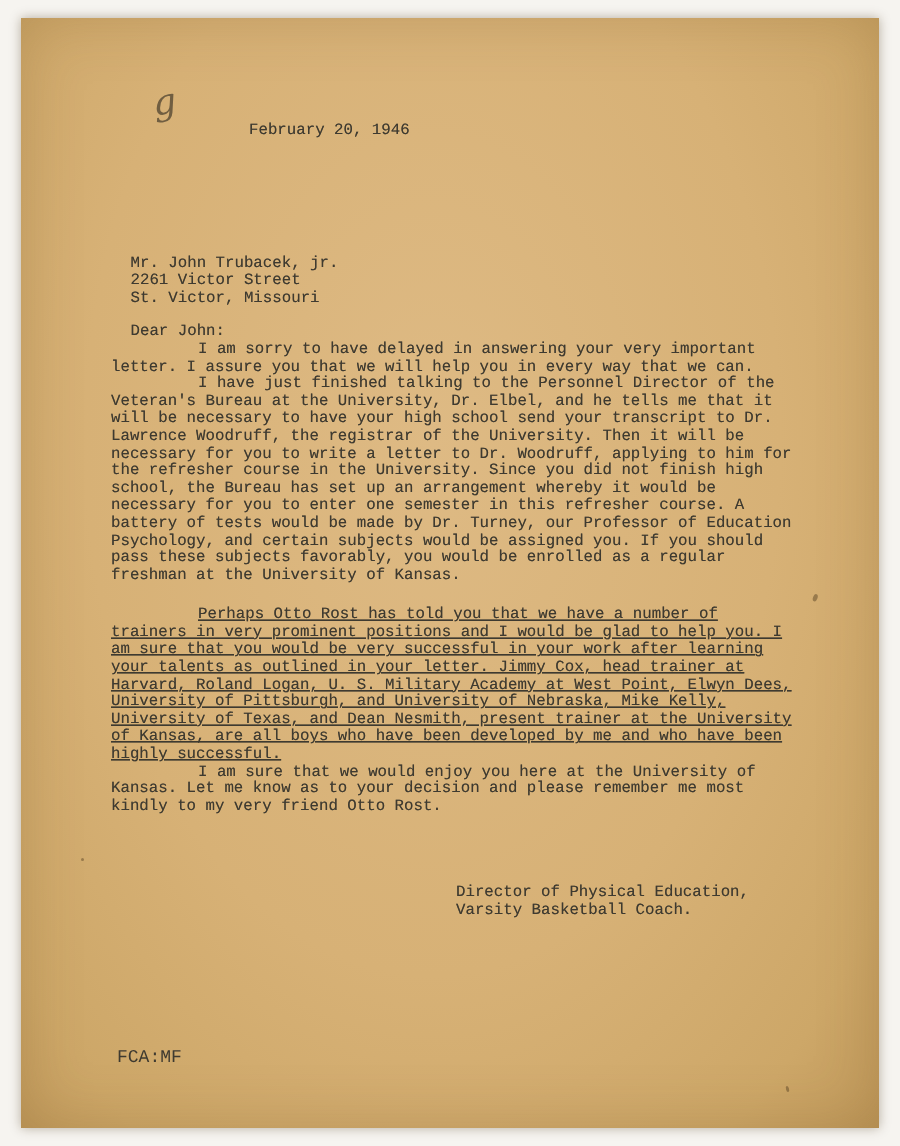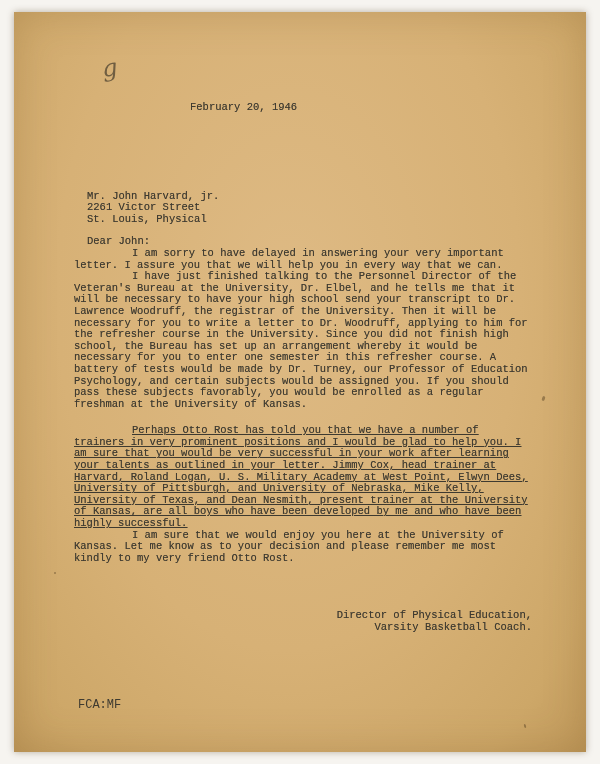--- a/index.html
+++ b/index.html
@@ -27,22 +27,22 @@
     position: absolute;
     left: 60px;
     top: 0;
     width: 458px;
     color: #3e3a30;
     font-size: 10.5px;
     line-height: 11.6px;
     text-shadow: 0 0 0.4px rgba(62,58,48,0.6);
   }
   .date-line {
-    padding-top: 90px;
-    margin-left: 116px;
+    padding-top: 70px;
+    margin-left: 92px;
     white-space: nowrap;
   }
   .address-block {
     margin-top: 77px;
     margin-left: 13px;
   }
   .salutation {
     margin-top: 11px;
     margin-left: 13px;
   }
@@ -54,21 +54,20 @@
   .para.p3 { margin-top: 15px; text-decoration: underline; }
   .closing {
     margin-top: 15px;
     margin-left: 255px;
     white-space: nowrap;
   }
   .signature-block {
     margin-top: 46px;
     margin-left: 230px;
     white-space: nowrap;
-    text-align: right;
   }
   .typist-initials {
     position: absolute;
     left: 64px;
     top: 686px;
     color: #3e3a30;
     font-size: 12px;
   }
   .handwritten-mark {
     position: absolute;
@@ -96,23 +95,23 @@
 <div class="scan-frame">
   <div class="paper">
 
     <div class="handwritten-mark">g</div>
 
     <div class="letter-body">
 
       <div class="date-line">February 20, 1946</div>
 
       <div class="address-block">
-        <div>Mr. John Harvard, jr.</div>
+        <div>Mr. John Trubacek, jr.</div>
         <div>2261 Victor Street</div>
-        <div>St. Louis, Physical</div>
+        <div>St. Victor, Missouri</div>
       </div>
 
       <div class="salutation">Dear John:</div>
 
       <div class="para p1">I am sorry to have delayed in answering your very important letter.  I assure you that we will help you in every way that we can.</div>
 
       <div class="para p2">I have just finished talking to the Personnel Director of the Veteran's Bureau at the University, Dr. Elbel, and he tells me that it will be necessary to have your high school send your transcript to Dr. Lawrence Woodruff, the registrar of the University. Then it will be necessary for you to write a letter to Dr. Woodruff, applying to him for the refresher course in the University.  Since you did not finish high school, the Bureau has set up an arrangement whereby it would be necessary for you to enter one semester in this refresher course.  A battery of tests would be made by Dr. Turney, our Professor of Education Psychology, and certain subjects would be assigned you.  If you should pass these subjects favorably, you would be enrolled as a regular freshman at the University of Kansas.</div>
 
       <div class="para p3">Perhaps Otto Rost has told you that we have a number of trainers in very prominent positions and I would be glad to help you. I am sure that you would be very successful in your work after learning your talents as outlined in your letter.  Jimmy Cox, head trainer at Harvard, Roland Logan, U. S. Military Academy at West Point, Elwyn Dees, University of Pittsburgh, and University of Nebraska, Mike Kelly, University of Texas, and Dean Nesmith, present trainer at the University of Kansas, are all boys who have been developed by me and who have been highly successful.</div>
 

